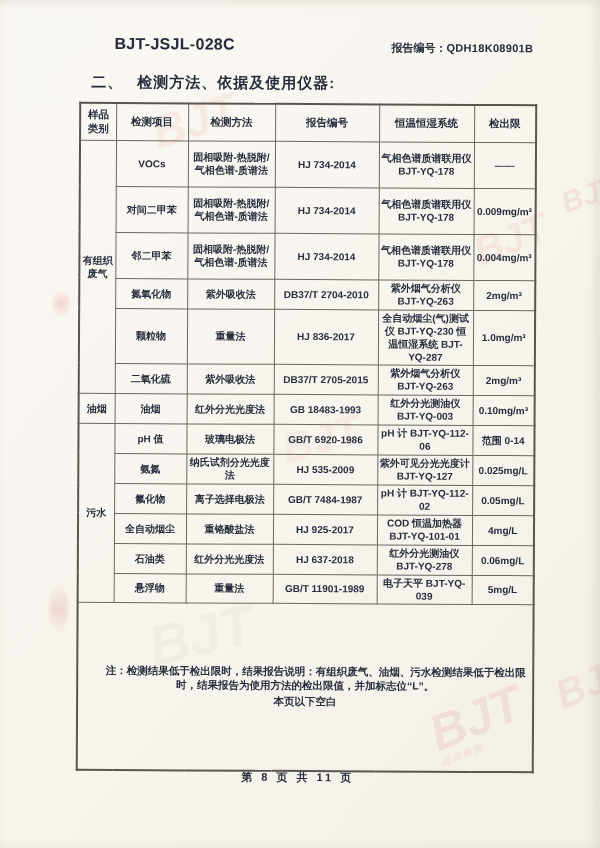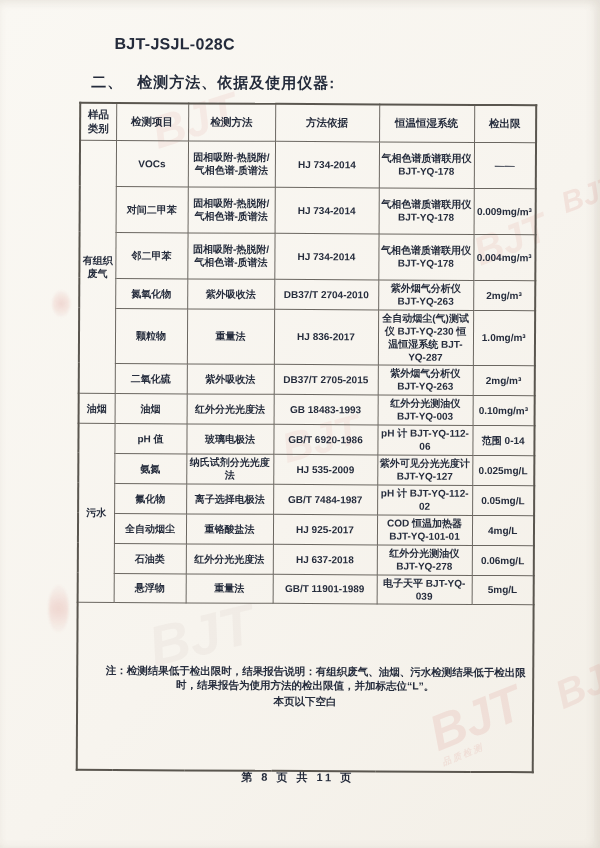--- a/index.html
+++ b/index.html
@@ -105,40 +105,43 @@
     <div class="wm wm5">BJT</div>
     <div class="wm wm6">
       <span>BJT</span>
       <small>品质检测</small>
     </div>
     <div class="wm wm7">BJT</div>
     <div class="smudge sm1"></div>
     <div class="smudge sm2"></div>
 
     <div class="doc-code">BJT-JSJL-028C</div>
+    <div class="report-line">
+      <span>报告编号：</span><span class="val">QDH18K08901B</span>
+    </div>
 
     <div class="sec-title">
       <span class="num">二、</span><span>检测方法、依据及使用仪器:</span>
     </div>
 
     <table class="grid">
       <colgroup>
         <col style="width:36px">
           <col style="width:72px">
           <col style="width:87px">
         <col style="width:104px">
           <col style="width:95px">
           <col style="width:62px">
       </colgroup>
       <tbody>
         <tr class="h37">
           <th>样品类别</th>
           <th>检测项目</th>
           <th>检测方法</th>
-          <th>方法依据</th>
+          <th>报告编号</th>
           <th>恒温恒湿系统</th>
           <th>检出限</th>
         </tr>
         <tr class="h46">
           <td rowspan="6">有组织废气</td>
           <td>VOCs</td>
           <td>固相吸附-热脱附/气相色谱-质谱法</td>
           <td>HJ 734-2014</td>
           <td>气相色谱质谱联用仪 BJT-YQ-178</td>
           <td>——</td>

